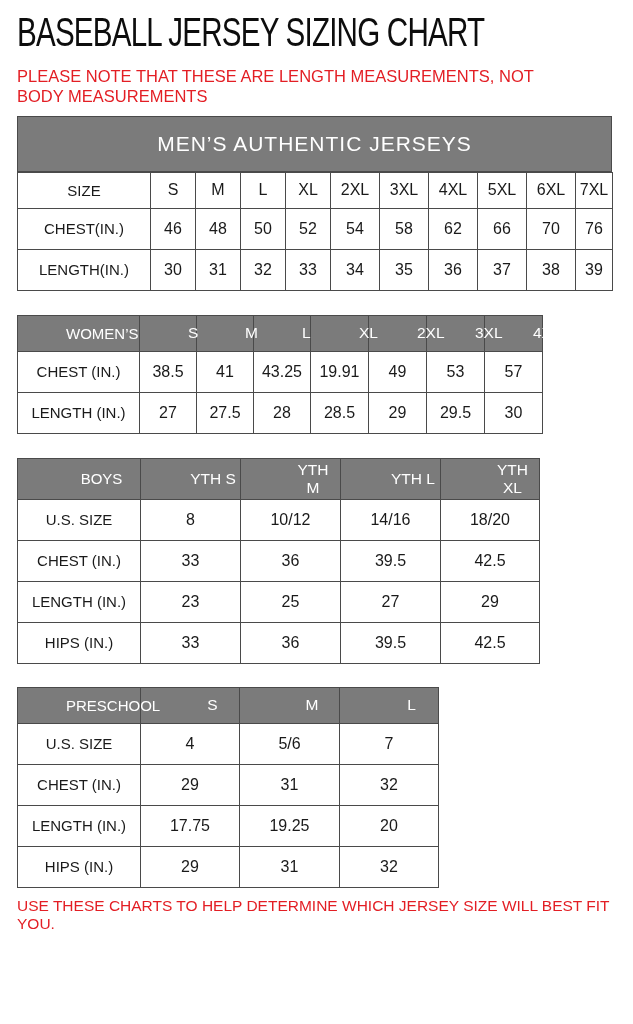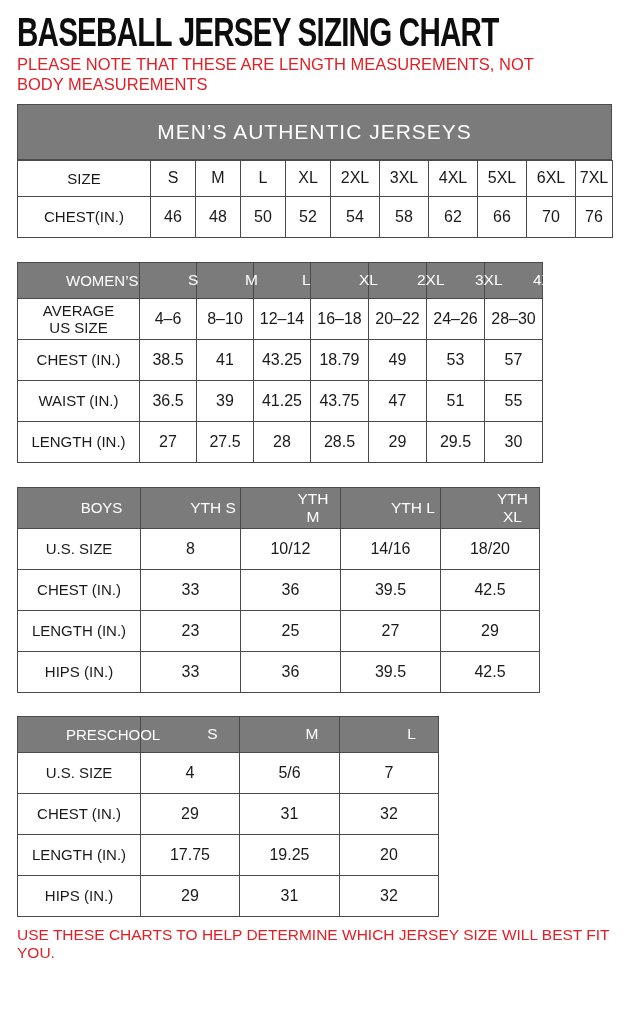--- a/index.html
+++ b/index.html
@@ -11,23 +11,23 @@
   *{box-sizing:border-box;}
   html,body{margin:0;padding:0;background:#fff;}
   body{
     width:633px;
     min-height:1024px;
     padding:12px 18px 10px 17px;
     font-family:"Liberation Sans", sans-serif;
     color:var(--text);
   }
   .page-title{
-    margin:2px 0 4px 0;
+    margin:2px 0 16px 0;
     font-size:37px;
-    font-weight:700;
+    font-weight:400;
     letter-spacing:-1px;
     color:#0d0d0d;
     line-height:1.0;
   }
   .page-title .squeeze{
     display:inline-block;
     transform:scale(0.8,1.08);
     transform-origin:left center;
     white-space:nowrap;
   }
@@ -136,20 +136,33 @@
         <td>48</td>
         <td>50</td>
         <td>52</td>
         <td>54</td>
         <td>58</td>
         <td>62</td>
         <td>66</td>
         <td>70</td>
         <td>76</td>
       </tr>
+      <tr>
+        <td class="label-col">LENGTH(IN.)</td>
+        <td>30</td>
+        <td>31</td>
+        <td>32</td>
+        <td>33</td>
+        <td>34</td>
+        <td>35</td>
+        <td>36</td>
+        <td>37</td>
+        <td>38</td>
+        <td>39</td>
+      </tr>
     </tbody>
 </table>
 
 <table class="tbl gray-head" id="womens">
   <colgroup>
     <col style="width:122px">
       <col style="width:57px">
       <col style="width:57px">
       <col style="width:57px">
     <col style="width:58px">
@@ -164,49 +177,28 @@
         <th>M</th>
         <th>L</th>
         <th>XL</th>
         <th>2XL</th>
         <th>3XL</th>
         <th>4XL</th>
       </tr>
     </thead>
   <tbody>
       <tr>
-        <td class="label-col">AVERAGE
-US SIZE</td>
-        <td>4–6</td>
-        <td>8–10</td>
-        <td>12–14</td>
-        <td>16–18</td>
-        <td>20–22</td>
-        <td>24–26</td>
-        <td>28–30</td>
-      </tr>
-      <tr>
         <td class="label-col">CHEST (IN.)</td>
         <td>38.5</td>
         <td>41</td>
         <td>43.25</td>
-        <td>18.79</td>
+        <td>19.91</td>
         <td>49</td>
         <td>53</td>
         <td>57</td>
-      </tr>
-      <tr>
-        <td class="label-col">WAIST (IN.)</td>
-        <td>36.5</td>
-        <td>39</td>
-        <td>41.25</td>
-        <td>43.75</td>
-        <td>47</td>
-        <td>51</td>
-        <td>55</td>
       </tr>
       <tr>
         <td class="label-col">LENGTH (IN.)</td>
         <td>27</td>
         <td>27.5</td>
         <td>28</td>
         <td>28.5</td>
         <td>29</td>
         <td>29.5</td>
         <td>30</td>

